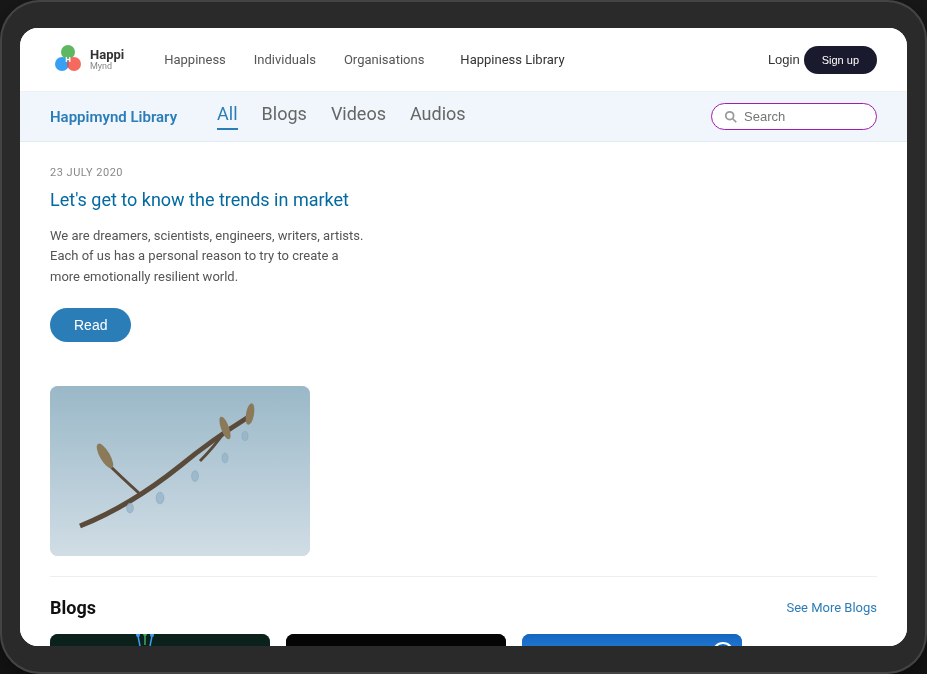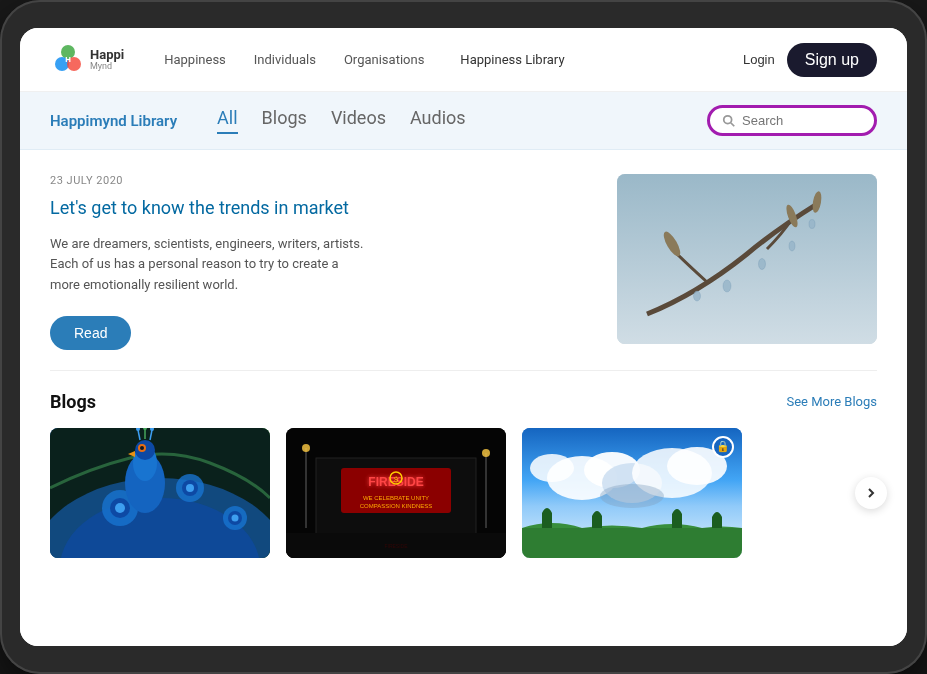--- a/index.html
+++ b/index.html
@@ -84,49 +84,49 @@
     }
 
     .nav-link.active {
       color: #333;
       margin-left: 8px;
     }
 
     .nav-actions {
       display: flex;
       align-items: center;
-      gap: 12px;
+      gap: 4px;
     }
 
     .btn-login {
       font-size: 13px;
       color: #333;
       background: none;
       border: none;
       cursor: pointer;
       font-weight: 500;
     }
 
     .btn-signup {
-      font-size: 16px;
+      font-size: 11px;
       color: #fff;
       background: #1a1a2e;
       border: none;
       border-radius: 20px;
       padding: 8px 18px;
       cursor: pointer;
       font-weight: 500;
     }
 
     
     .subnav {
       display: flex;
       align-items: center;
       padding: 0 30px;
-      height: 58px;
+      height: 50px;
       background: #f0f6fb;
       border-bottom: 1px solid #e0ecf5;
       flex-shrink: 0;
       gap: 30px;
     }
 
     .subnav-title {
       font-size: 15px;
       font-weight: 600;
       color: #2b7db8;
@@ -149,21 +149,21 @@
     .subnav-tab.active {
       color: #2b7db8;
       border-bottom: 2px solid #2b7db8;
     }
 
     .subnav-search {
       margin-left: auto;
       display: flex;
       align-items: center;
       background: #fff;
-      border: 3px solid #a21caf;
+      border: 1px solid #a21caf;
       border-radius: 20px;
       padding: 5px 12px;
       gap: 6px;
     }
 
     .search-icon-svg {
       width: 14px;
       height: 14px;
       color: #999;
     }
@@ -192,20 +192,21 @@
       font-size: 18px;
       font-weight: 700;
       color: #111;
       margin-bottom: 16px;
     }
 
     .featured-card {
       display: flex;
       gap: 44px;
       align-items: flex-start;
+      flex-direction: column;
     }
 
     .featured-content {
       flex: 1;
     }
 
     .featured-date {
       font-size: 11px;
       color: #888;
       margin-bottom: 10px;

